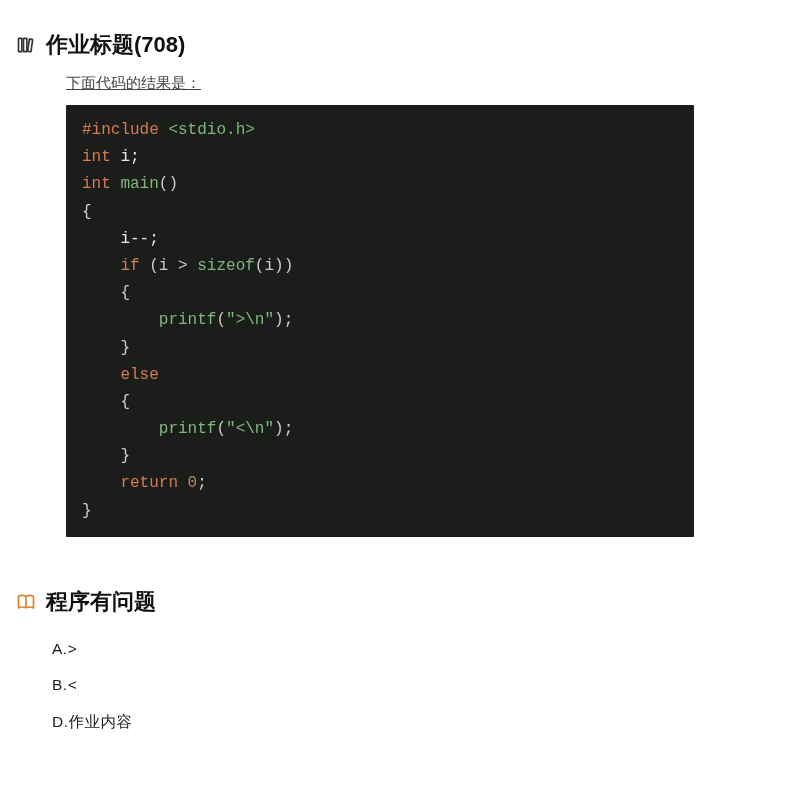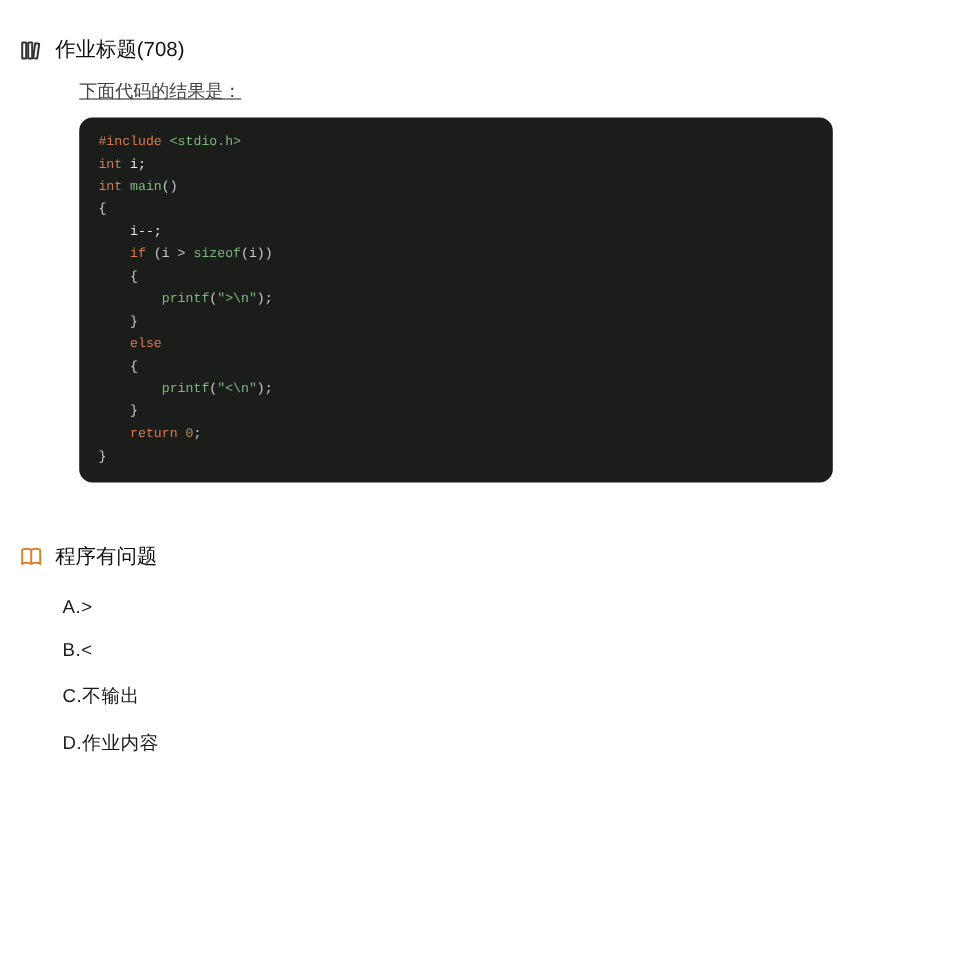--- a/index.html
+++ b/index.html
@@ -11,48 +11,48 @@
     color: #1a1a1a;
   }
   .section-header {
     display: flex;
     align-items: center;
     gap: 10px;
     margin-bottom: 14px;
     margin-top: 10px;
   }
   .section-header .title {
-    font-size: 17px;
-    font-weight: 400;
+    font-size: 22px;
+    font-weight: 700;
     color: #111;
   }
   .icon-box {
     width: 20px;
     height: 20px;
     display: flex;
     align-items: center;
     justify-content: center;
   }
   .question-desc {
     font-size: 15px;
     color: #444;
     margin-left: 50px;
     margin-bottom: 12px;
     text-decoration: underline;
   }
   .code-block {
     background: #1b1d1a;
     color: #eee;
     font-family: "Consolas", "Monaco", "Courier New", monospace;
-    font-size: 11px;
+    font-size: 16px;
     line-height: 1.7;
     padding: 12px 16px;
     margin-left: 50px;
     margin-right: 90px;
-    border-radius: 11px;
+    border-radius: 1px;
     white-space: pre;
     overflow-x: auto;
   }
   .tok-pre   { color: #d87a53; }   
   .tok-hdr   { color: #7fb77e; }   
   .tok-kw    { color: #d87a53; }   
   .tok-fn    { color: #7fb77e; }   
   .tok-num   { color: #b58a5a; }   
   .tok-id    { color: #e8e8e8; }   
   .tok-pn    { color: #cccccc; }   
@@ -110,15 +110,14 @@
       <path d="M3 5 C3 5 7 3 12 5 C17 3 21 5 21 5 L21 19 C21 19 17 17 12 19 C7 17 3 19 3 19 Z"></path>
       <line x1="12" y1="5" x2="12" y2="19"></line>
     </svg>
   </span>
   <span class="title">程序有问题</span>
 </div>
 
 <div class="options">
   <div class="option-item">A.&gt;</div>
   <div class="option-item">B.&lt;</div>
-  <div class="option-item">C.不输出</div>
   <div class="option-item">D.作业内容</div>
 </div>
 
 </body></html>

